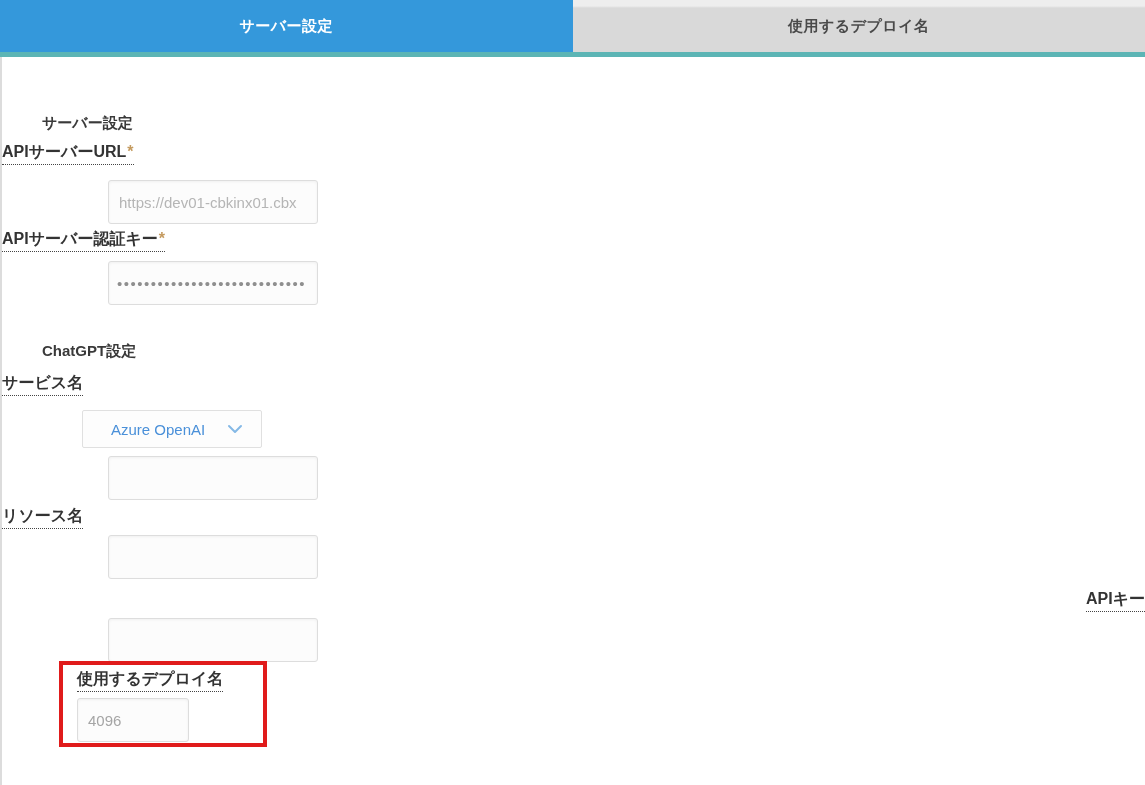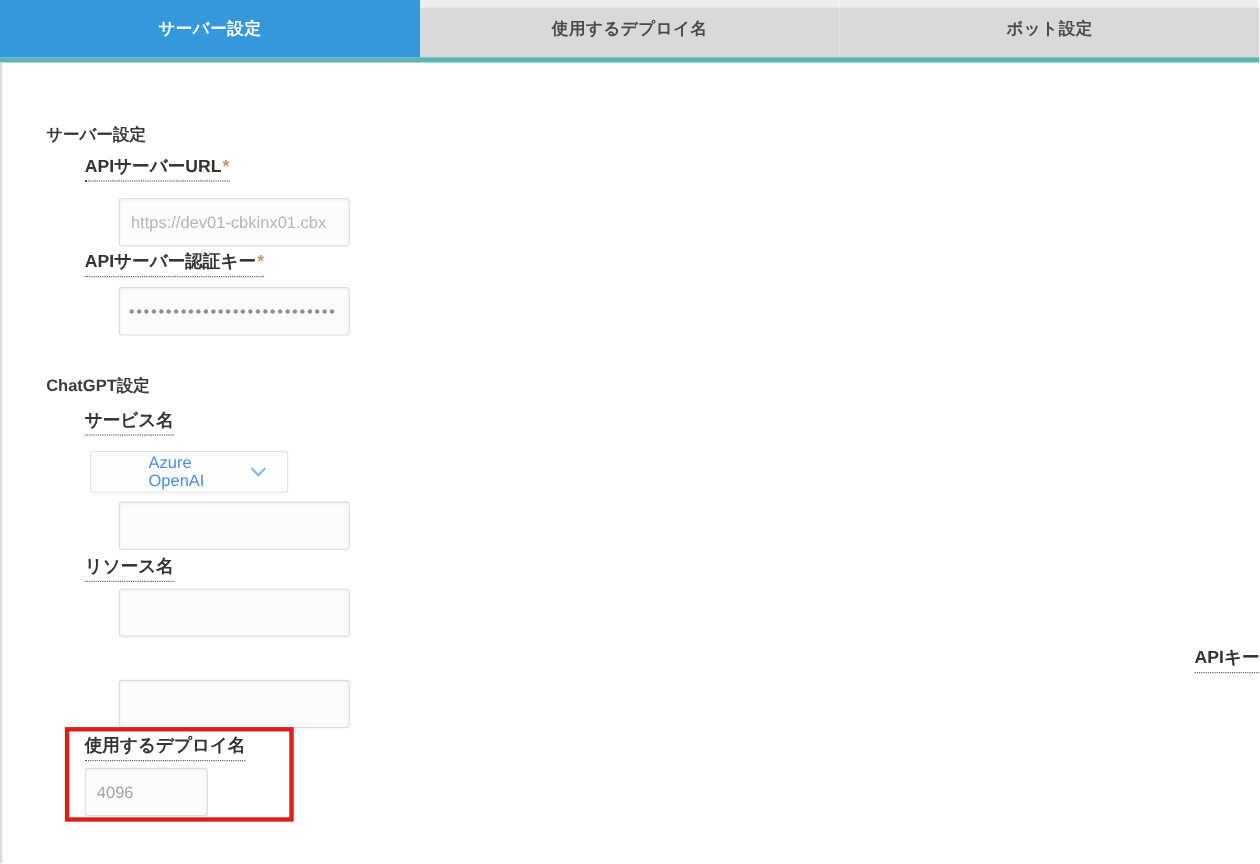--- a/index.html
+++ b/index.html
@@ -31,21 +31,21 @@
     border-left: 2px solid #dcdcdc;
     overflow: hidden;
   }
   h2.section-heading {
     font-size: 15px; font-weight: bold; color: #3a3a3a;
     margin-left: 40px; line-height: 17px;
   }
   h2.first { margin-top: 57px; }
   h2.second { margin-top: 37px; }
 
-  .label-row { margin-left: 75px; }
+  .label-row { }
   .field-label {
     display: inline-block;
     font-size: 16px; font-weight: bold; color: #333;
     line-height: 20px;
     padding-bottom: 2px;
     border-bottom: 1px dotted #444;
   }
   .req { color: #c49a5e; font-weight: bold; margin-left: 1px; }
 
   .text-input {
@@ -83,21 +83,20 @@
   .mt-input-6 { margin-top: 6px; }
 
   
   .select {
     width: 180px; height: 38px;
     margin-left: 80px;
     border: 1px solid #e0e0e0; border-radius: 2px;
     background: #fdfdfd;
     display: flex; align-items: center;
     cursor: pointer;
-    padding-left: 24px;
   }
   .select-value {
     margin-left: 28px;
     font-size: 15px; color: #4a90d9;
   }
   .chev { margin-left: auto; margin-right: 18px; }
 
   
   .highlight-box {
     width: 208px;
@@ -110,21 +109,20 @@
   .highlight-box .text-input { margin-left: 0; }
 </style>
 </head>
 <body>
 
 <div class="screen">
 
   <div class="tabs">
     <div class="tab active">サーバー設定</div>
     <div class="tab">使用するデプロイ名</div>
-    <div class="tab">ボット設定</div>
   </div>
   <div class="tab-underline"></div>
 
   <div class="content">
 
     <h2 class="section-heading first">サーバー設定</h2>
 
     <div class="label-row mt-label-1">
       <span class="field-label"><span>APIサーバーURL</span><span class="req">*</span></span>
     </div>

